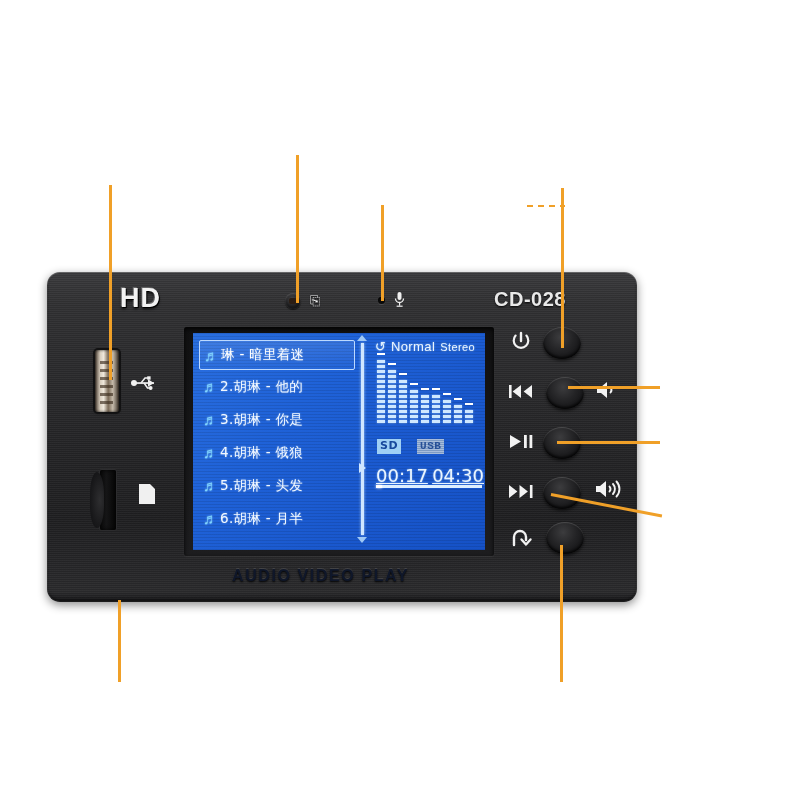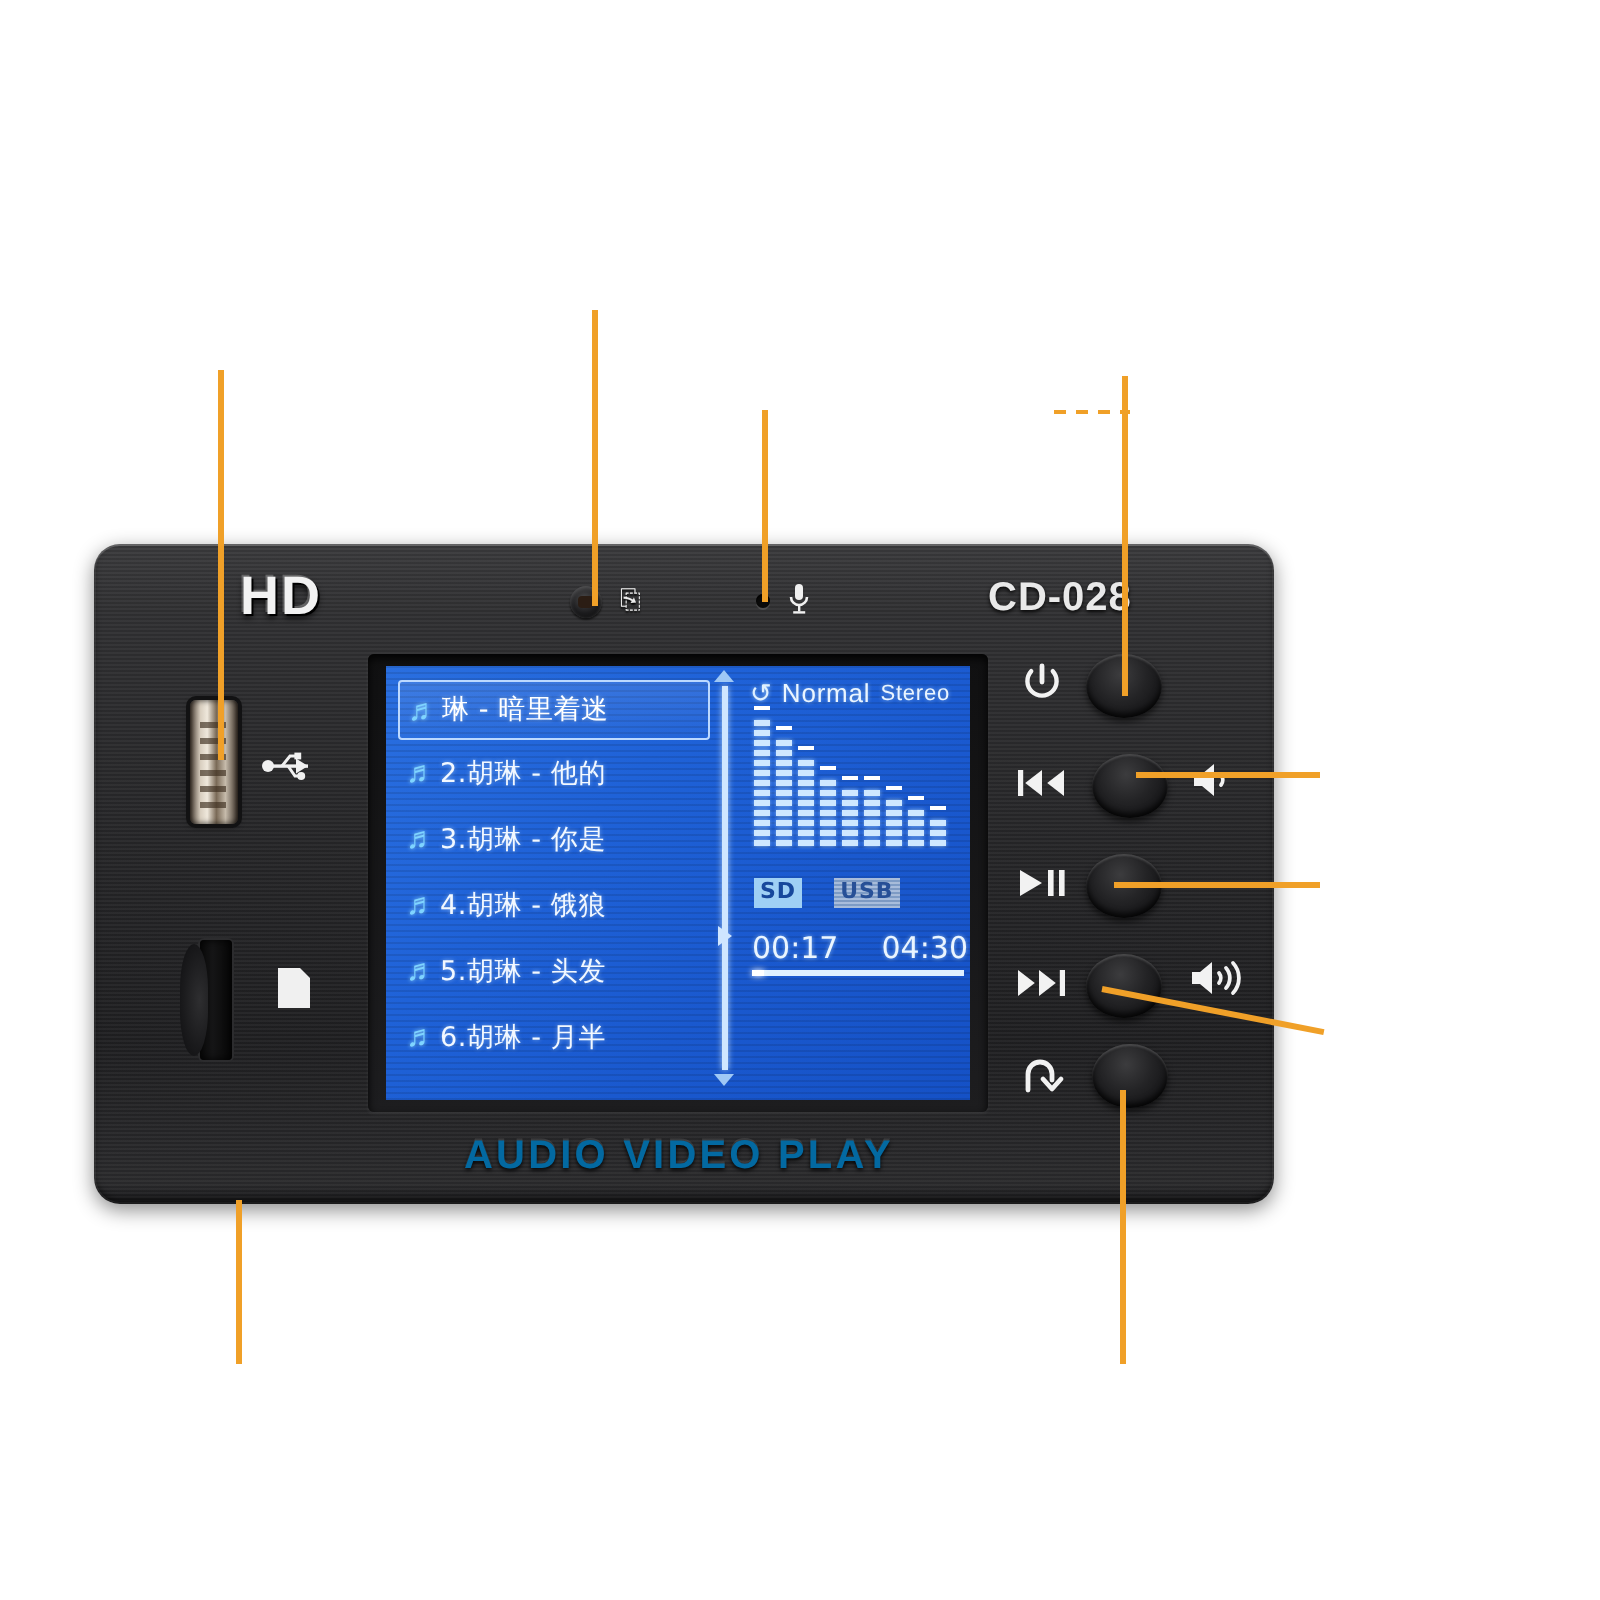--- a/index.html
+++ b/index.html
@@ -62,22 +62,22 @@
 
   .sd-slot{position:absolute;left:100px;top:470px;width:16px;height:60px;border-radius:2px;z-index:22;
      background:linear-gradient(to right,#0a0a0a 0%,#151516 40%,#060606 100%);
      box-shadow:inset 0 0 4px rgba(0,0,0,0.95),0 0 0 1px #2c2c2e;}
   .sd-slot:after{content:"";position:absolute;left:-10px;top:2px;width:14px;height:56px;border-radius:50%/40%;
      background:radial-gradient(ellipse at 70% 50%,#2e2e30 0%,#1a1a1c 60%,#0e0e10 100%);}
   .sd-card-icon{position:absolute;left:139px;top:484px;width:16px;height:20px;z-index:22;
      background:#f0f0f0;box-shadow:0 1px 2px rgba(0,0,0,0.6);
      clip-path:polygon(0 0,11px 0,16px 5px,16px 20px,0 20px);}
 
-  .bottom-label{position:absolute;left:232px;top:567px;z-index:22;font-size:20px;font-weight:bold;
-     letter-spacing:1.6px;color:#0369a1;text-shadow:0 1px 2px rgba(0,0,0,0.95),0 -1px 0 rgba(255,255,255,0.12);}
+  .bottom-label{position:absolute;left:232px;top:567px;z-index:22;font-size:16px;font-weight:bold;
+     letter-spacing:1.6px;color:#0f172a;text-shadow:0 1px 2px rgba(0,0,0,0.95),0 -1px 0 rgba(255,255,255,0.12);}
 
   
   .lcd-bezel{position:absolute;left:184px;top:327px;width:310px;height:229px;z-index:20;
      background:linear-gradient(to bottom,#101011,#1d1d1f);border-radius:3px;
      box-shadow:inset 0 2px 4px rgba(0,0,0,0.9),0 1px 2px rgba(255,255,255,0.06);}
   .lcd{position:absolute;left:9px;top:6px;width:292px;height:217px;overflow:hidden;
      background:
        repeating-linear-gradient(to bottom,rgba(0,0,0,0.10) 0 1px,transparent 1px 3px),
        linear-gradient(135deg,#2a6fe0 0%,#1f62d8 35%,#1a59cf 65%,#1551c6 100%);}
 
@@ -111,25 +111,25 @@
      display:flex;align-items:flex-end;gap:3px;}
   .sbar{width:8px;display:flex;flex-direction:column-reverse;gap:2px;}
   .seg{height:3px;background:#cfe8ff;box-shadow:0 0 2px rgba(200,235,255,0.7);}
   .peak{height:2px;background:#ffffff;margin-bottom:3px;}
 
   .badges{position:absolute;left:4px;top:106px;display:flex;gap:16px;}
   .badge{font-size:11px;font-weight:bold;letter-spacing:0.5px;padding:1px 3px;line-height:1.15;
      font-family:"DejaVu Sans",sans-serif;}
   .badge.on{background:#9fd0f5;color:#17489c;text-align:center;}
   .badge.off{background:#8fa7c4;color:#2a4f8f;opacity:0.85;
-     background-image:repeating-linear-gradient(to bottom,rgba(255,255,255,0.45) 0 1px,transparent 1px 2px);}
+     background-image:repeating-linear-gradient(to bottom,rgba(255,255,255,0.45) 0 1px,transparent 1px 2px);font-family:Liberation Mono, monospace;}
 
   .times{position:absolute;left:3px;top:132px;width:108px;display:flex;justify-content:space-between;}
-  .time-txt{font-size:15px;color:#eaf5ff;font-family:"DejaVu Sans",sans-serif;
-     text-shadow:0 0 2px rgba(200,235,255,0.6);}
+  .time-txt{font-size:18px;color:#eaf5ff;font-family:"DejaVu Sans",sans-serif;
+     text-shadow:0 0 2px rgba(200,235,255,0.6);text-decoration:underline;}
   .prog-track{position:absolute;left:3px;top:152px;width:106px;height:3px;background:#dff0ff;}
   .prog-fill{position:absolute;left:0;top:0;height:3px;background:#ffffff;box-shadow:0 0 3px #fff;}
 
   .nowplaying{position:absolute;left:0;top:168px;width:112px;text-align:center;
      font-family:"DejaVu Sans",sans-serif;font-size:13px;color:#f4faff;line-height:1.45;
      text-shadow:0 0 2px rgba(200,235,255,0.6);}
 
   
   .btn{position:absolute;width:38px;height:32px;border-radius:50%;z-index:22;
      background:radial-gradient(ellipse at 45% 32%,#3c3c3e 0%,#232325 45%,#141416 80%,#0c0c0e 100%);

